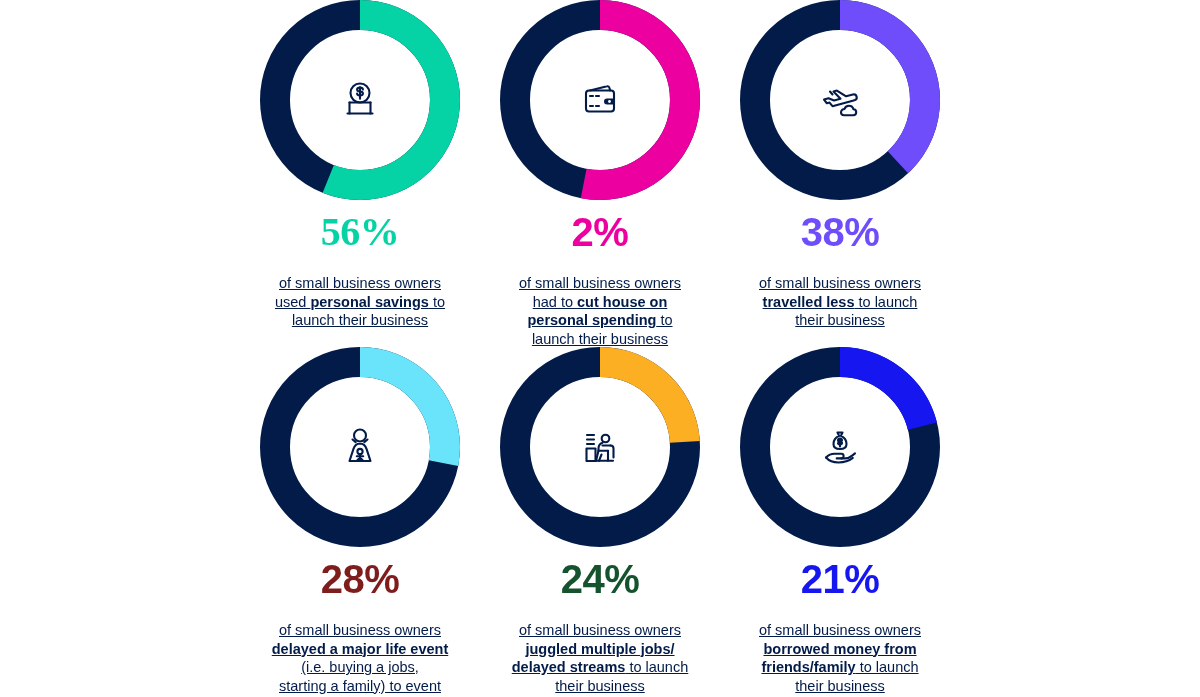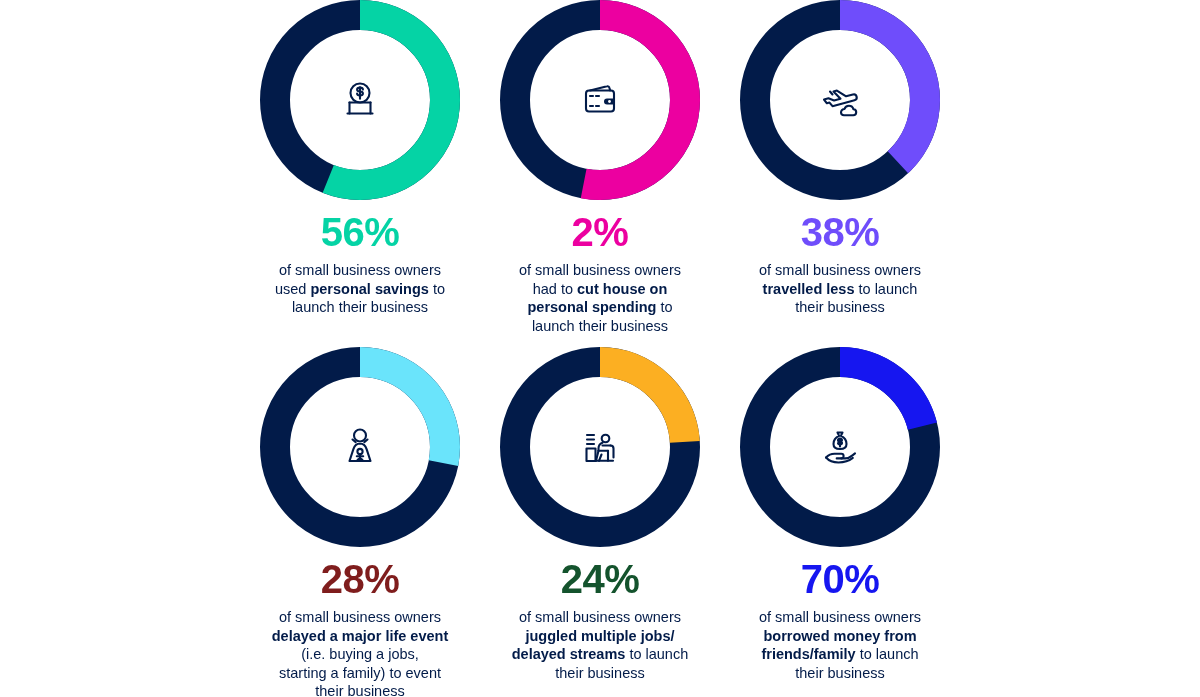--- a/index.html
+++ b/index.html
@@ -46,26 +46,27 @@
   }
   .icon-hole svg{display:block;}
   .pct{
     font-size:40px;
     font-weight:bold;
     line-height:1;
     margin-top:12px;
     letter-spacing:-0.5px;
   }
   .caption{
-    margin-top:9px;
+    margin-top:22px;
     font-size:14.5px;
     line-height:1.28;
     color:#021B49;
     text-align:center;
     max-width:192px;
+    text-decoration:underline;
   }
   .caption b{font-weight:bold;}
   .row2 .donut-wrap{width:200px;height:200px;}
 </style>
 </head>
 <body>
 
 <div class="board">
   <div class="grid" id="grid">
       <div class="cell">
@@ -81,21 +82,21 @@
                 <path d="M26 13.2v11.6"></path>
                 <path d="M28.9 15.6c0-1.2-1.3-2-2.9-2s-2.9.8-2.9 2 1.3 1.9 2.9 1.9 2.9.8 2.9 2-1.3 2-2.9 2-2.9-.8-2.9-2"></path>
                 <path d="M15.5 28.5h21"></path>
                 <path d="M15.5 28.5v11"></path>
                 <path d="M36.5 28.5v11"></path>
                 <path d="M13.5 39.5h25"></path>
               </svg>
             </span>
           </div>
         </div>
-        <div class="pct" style="color: rgb(5, 211, 165);">56%</div>
+        <div class="pct" style="color: rgb(5, 211, 165); font-family: Liberation Serif, serif;">56%</div>
         <div class="caption">
           <div><span>of small business owners</span></div>
           <div><span>used </span><b>personal savings</b><span> to</span></div>
           <div><span>launch their business</span></div>
         </div>
       </div>
       <div class="cell">
         <div class="donut-wrap">
           <svg width="200" height="200" viewBox="0 0 200 200">
             <circle cx="100" cy="100" r="85" fill="none" stroke="#021B49" stroke-width="30"></circle>
@@ -221,21 +222,21 @@
                 <path d="M23.5 11.5h5l-1.6 3.4a8.6 8.6 0 0 1 5.6 8c0 3.4-2.9 5.1-6.5 5.1s-6.5-1.7-6.5-5.1a8.6 8.6 0 0 1 5.6-8z"></path>
                 <path d="M26 17.6v7.8"></path>
                 <path d="M28 19.3c0-.9-.9-1.4-2-1.4s-2 .5-2 1.4.9 1.3 2 1.3 2 .6 2 1.4-.9 1.4-2 1.4-2-.5-2-1.4"></path>
                 <path d="M12 36.5c2.5-2.6 5.2-3.7 8.5-3.7h6.8a2.3 2.3 0 0 1 0 4.6h-4.6"></path>
                 <path d="M27.3 37.4h4.2c2.6 0 4.8-1.2 7-3l2.5-2"></path>
                 <path d="M12 36.5c3 3.4 7.2 5 12.5 5 5.7 0 10.6-1.6 14.3-4.6"></path>
               </svg>
             </span>
           </div>
         </div>
-        <div class="pct" style="color: rgb(22, 22, 240);">70%</div>
+        <div class="pct" style="color: rgb(22, 22, 240);">21%</div>
         <div class="caption">
           <div><span>of small business owners</span></div>
           <div><b>borrowed money from</b></div>
           <div><b>friends/family</b><span> to launch</span></div>
           <div><span>their business</span></div>
         </div>
       </div>
     </div>
 </div>
 

